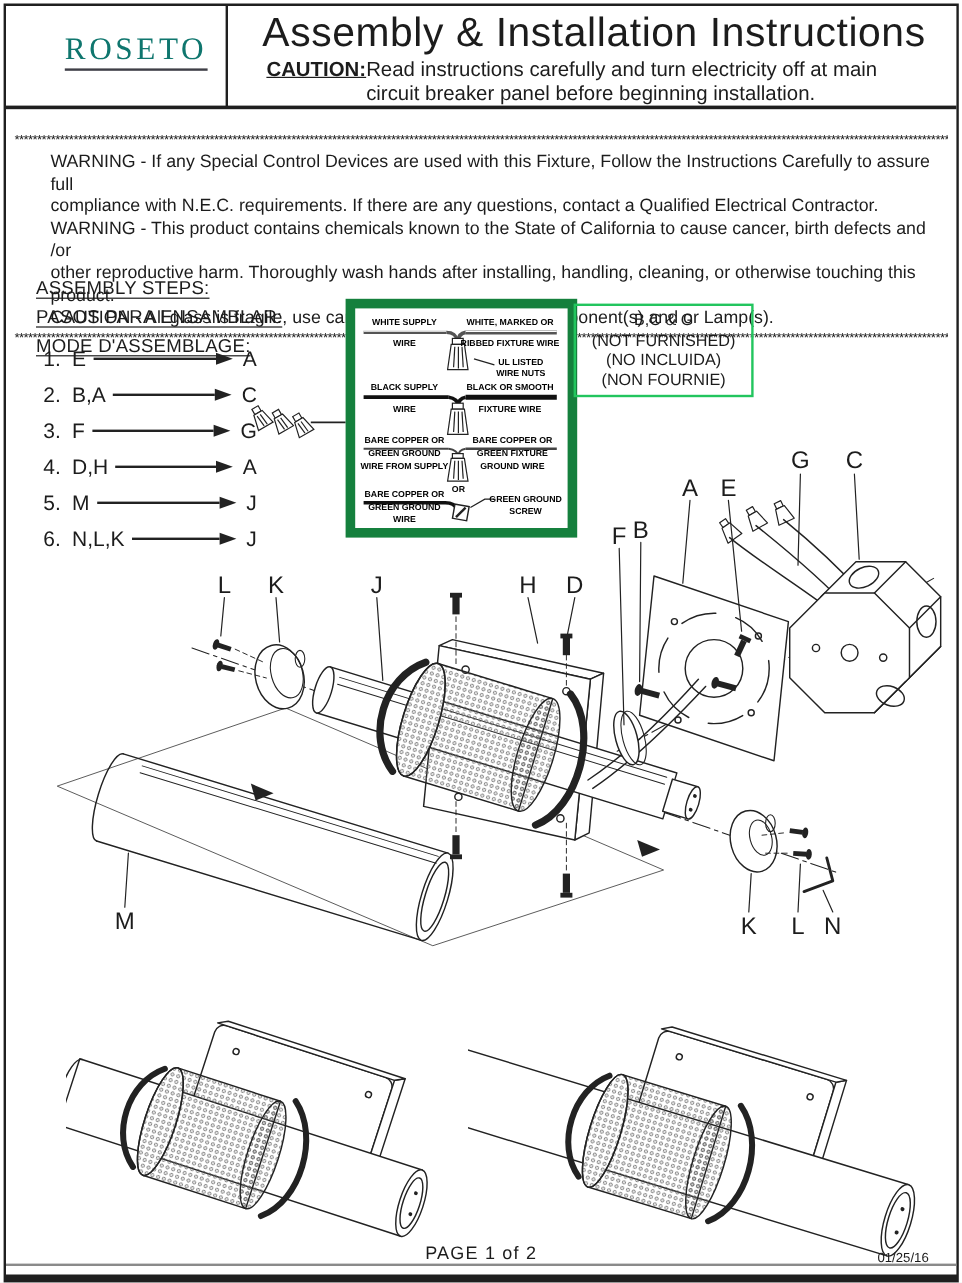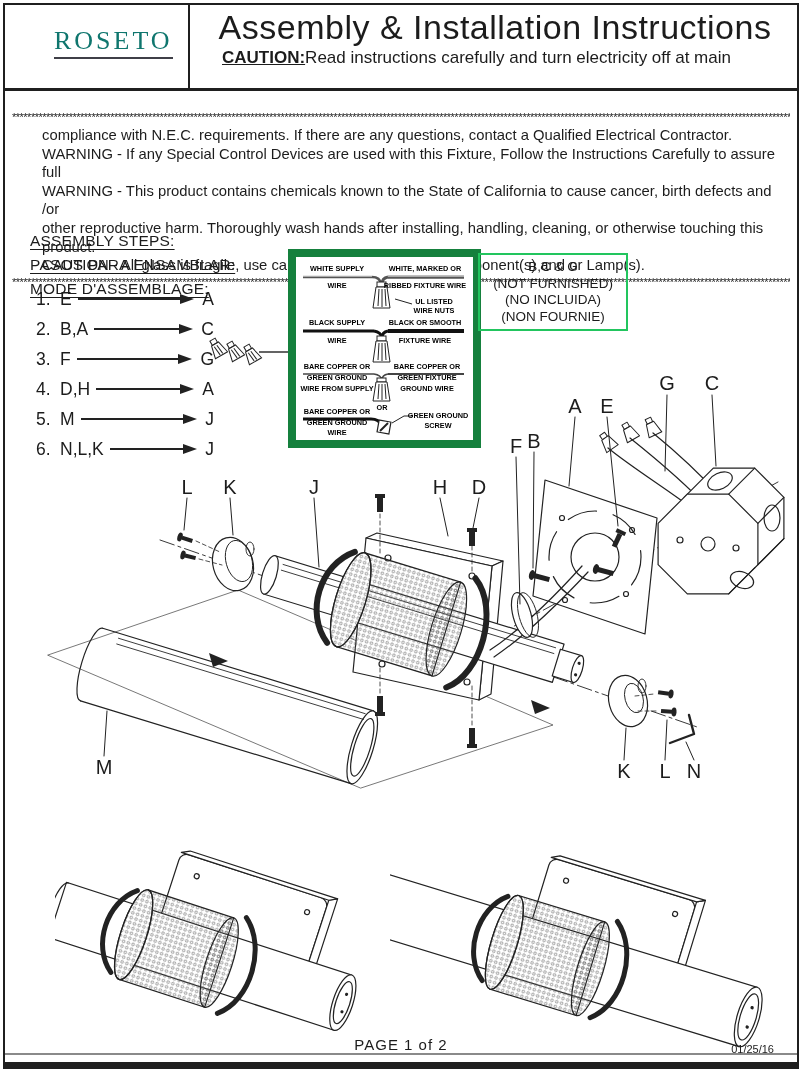--- a/index.html
+++ b/index.html
@@ -50,29 +50,30 @@
 <div class="sheet">
   <div class="page-border"></div>
 
   <div class="logo">ROSETO</div>
   <div class="v-div"></div>
   <div class="title">Assembly &amp; Installation Instructions</div>
   <div class="caution-row">
     <span class="caution-label">CAUTION:</span>
     <span class="caution-text">
       <div>Read instructions carefully and turn electricity off at main</div>
+      <div>circuit breaker panel before beginning installation.</div>
     </span>
   </div>
   <div class="h-rule"></div>
 
   <div class="warn">
     <div class="stars">********************************************************************************************************************************************************************************************************************************</div>
     <div class="warn-lines">
+      <div>WARNING - If any Special Control Devices are used with this Fixture, Follow the Instructions Carefully to assure full</div>
       <div>compliance with N.E.C. requirements. If there are any questions, contact a Qualified Electrical Contractor.</div>
-      <div>WARNING - If any Special Control Devices are used with this Fixture, Follow the Instructions Carefully to assure full</div>
       <div>WARNING -  This product contains chemicals known to the State of California to cause cancer, birth defects and /or</div>
       <div>other reproductive harm.  Thoroughly wash hands after installing, handling, cleaning, or otherwise touching this product.</div>
       <div>CAUTION - All glass is fragile, use care when handling Glass component(s) and or Lamp(s).</div>
     </div>
     <div class="stars">********************************************************************************************************************************************************************************************************************************</div>
   </div>
 
   <div class="heads">
     <div>ASSEMBLY STEPS:</div>
     <div>PASOS PARA ENSAMBLAR:</div>

